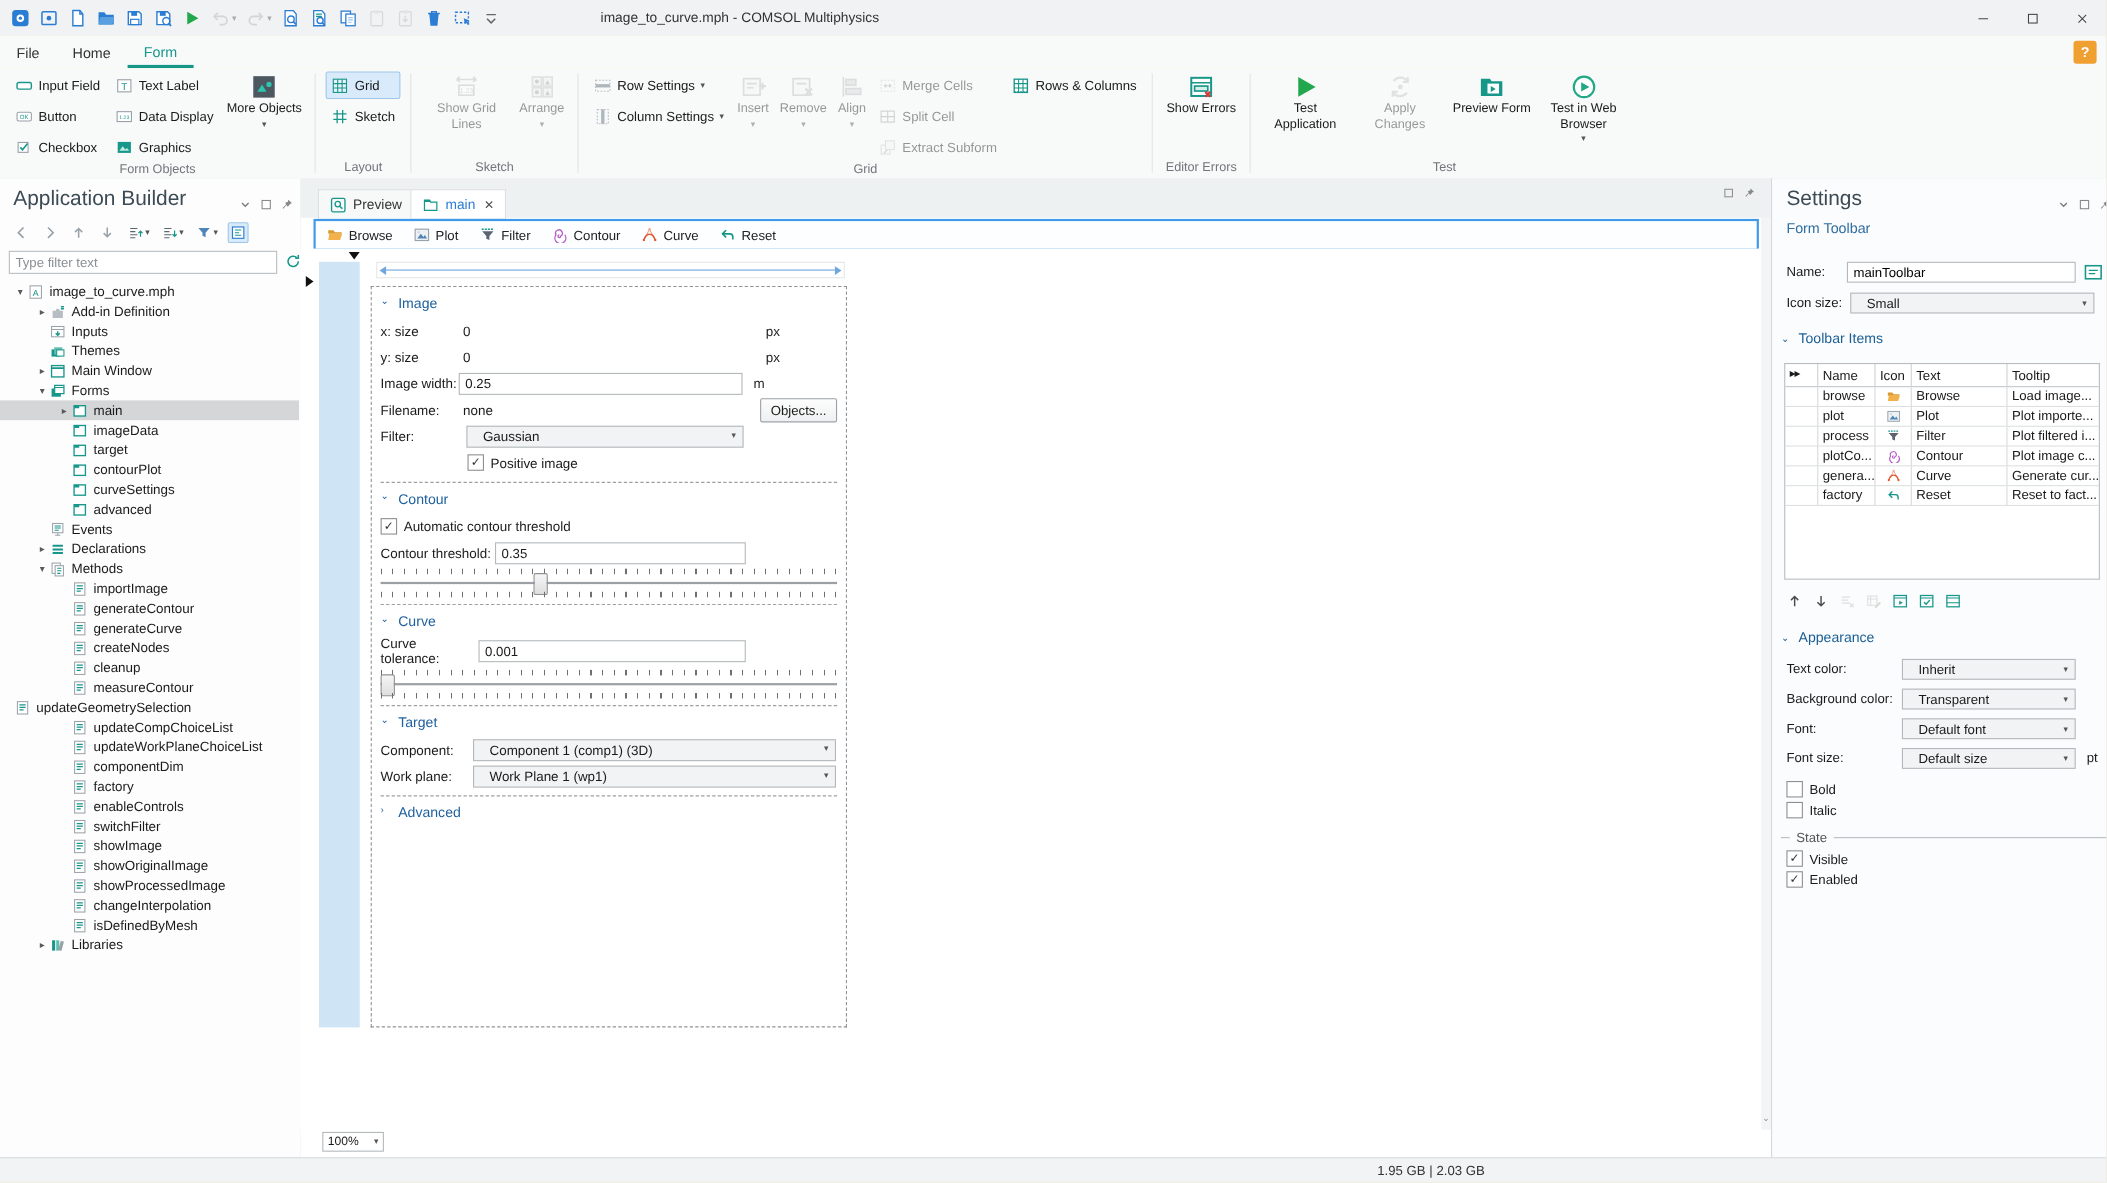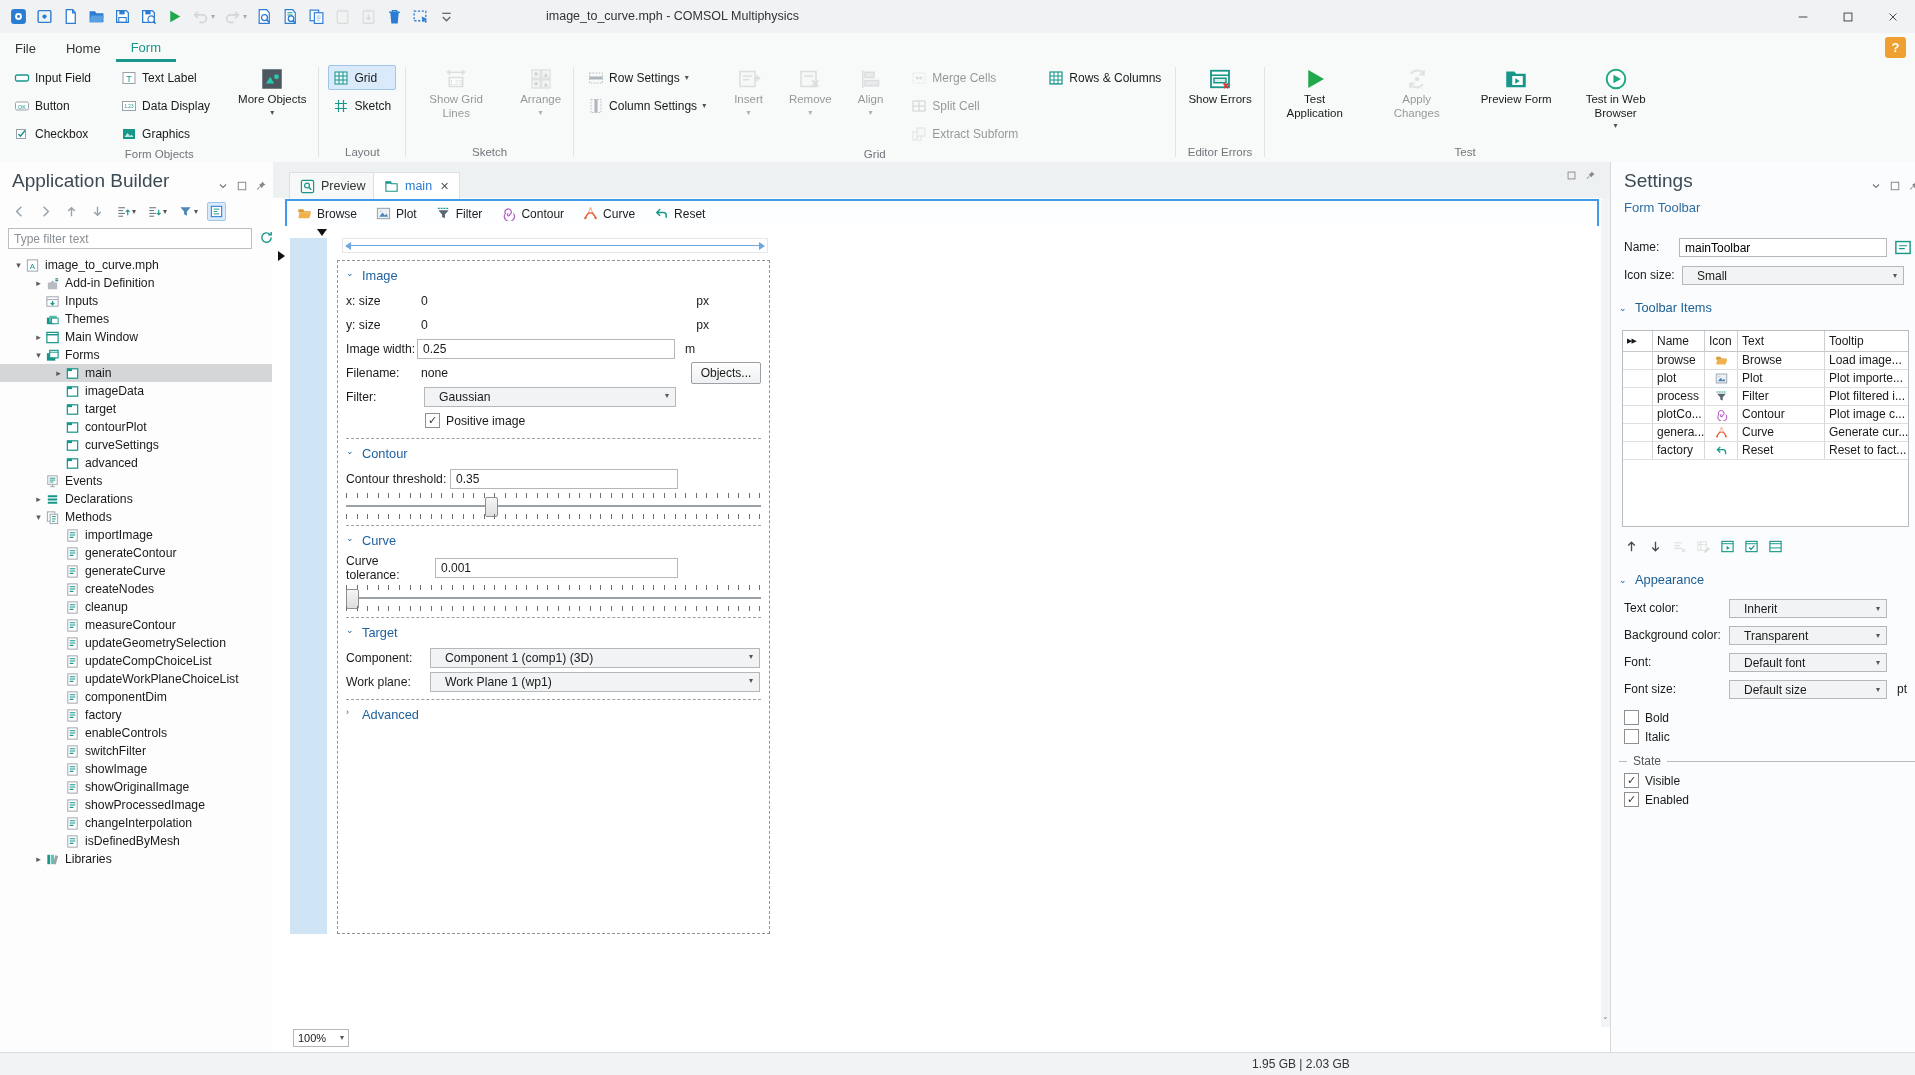--- a/index.html
+++ b/index.html
@@ -26,21 +26,21 @@
   
   #tabsrow{position:absolute;left:0;top:33px;width:1915px;height:29px;background:#f8f9f9;display:flex;align-items:flex-end}
   .rtab{padding:0 15px;line-height:26px;font-size:13px;color:#333;cursor:default}
   .rtab.active{color:#17968a;border-bottom:3px solid #17968a;line-height:23px}
   #help-btn{position:absolute;right:9px;top:4px;width:21px;height:21px;background:#f0a030;color:#fff;
     border-radius:3px;display:flex;align-items:center;justify-content:center;font-weight:bold;font-size:13px}
 
   
   #ribbon{position:absolute;left:0;top:62px;width:1915px;height:100px;background:#f8f9f9;border-bottom:1px solid #d5d8da;display:flex}
   .rgroup{display:flex;flex-direction:column;padding:3px 9px 0 9px}
-  .gcontent{flex:1;display:flex;align-items:flex-start;gap:20px}
+  .gcontent{flex:1;display:flex;align-items:flex-start;gap:4px}
   .glabel{text-align:center;font-size:11.5px;color:#70767b;padding:2px 0 4px}
   .gdiv{width:1px;background:#e1e4e6;margin:5px 0}
   .sbtn{display:flex;align-items:center;gap:5px;height:23px;padding:0 4px;white-space:nowrap;border:1px solid transparent}
   .sbtn .ic{width:16px;height:16px}
   .sbtn.active{background:#d9eafb;border:1px solid #9fc6e8;border-radius:2px}
   .scol{display:flex;flex-direction:column;gap:3px}
   .bbtn{display:flex;flex-direction:column;align-items:center;gap:2px;padding:2px 3px 0 3px;text-align:center;
     font-size:11.5px;line-height:1.18;white-space:normal}
   .bbtn .ic{width:24px;height:24px}
   .bbtn .lbl{max-width:76px}
@@ -1007,21 +1007,21 @@
           <span class="texp"></span>
           <span class="ic ticon">
             <svg viewBox="0 0 16 16">
               <rect x="3" y="2" width="10" height="12" fill="#fff" stroke="#9aa2a9"></rect>
               <path d="M5 5h6M5 7.5h6M5 10h4" stroke="#17968a" stroke-width="1.2"></path>
             </svg>
           </span>
           <span class="tlabel">measureContour</span>
         </div>
 
-        <div class="trow" style="padding-left: 52px;">
+        <div class="trow" style="">
           <span class="texp"></span>
           <span class="ic ticon">
             <svg viewBox="0 0 16 16">
               <rect x="3" y="2" width="10" height="12" fill="#fff" stroke="#9aa2a9"></rect>
               <path d="M5 5h6M5 7.5h6M5 10h4" stroke="#17968a" stroke-width="1.2"></path>
             </svg>
           </span>
           <span class="tlabel">updateGeometrySelection</span>
         </div>
 
@@ -1310,20 +1310,24 @@
           <div class="frow">
             <span class="cb ind79 checked"></span>
             <span class="cb-lbl">Positive image</span>
           </div>
         </div>
 
         <div class="fsec">
           <div class="fsec-h">
             <span class="sec-chev"></span>
             <span>Contour</span>
+          </div>
+          <div class="frow">
+            <span class="cb checked"></span>
+            <span class="cb-lbl">Automatic contour threshold</span>
           </div>
           <div class="frow">
             <span class="flabel lw-con">Contour threshold:</span>
             <span class="f-input w228">0.35</span>
           </div>
           <div class="slider">
             <div class="ticks top"></div>
             <div class="rail"></div>
             <div class="thumb" style="left: calc(35% - 6px);"></div>
             <div class="ticks bot"></div>

